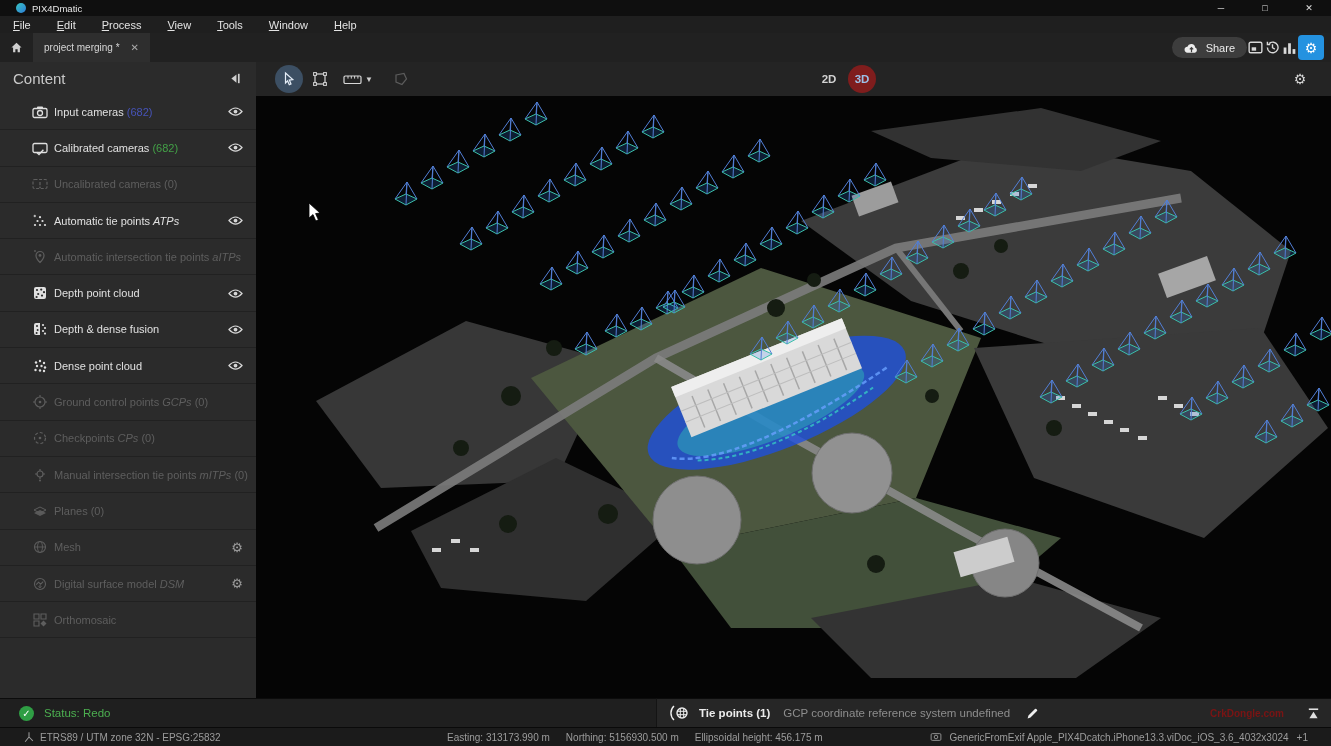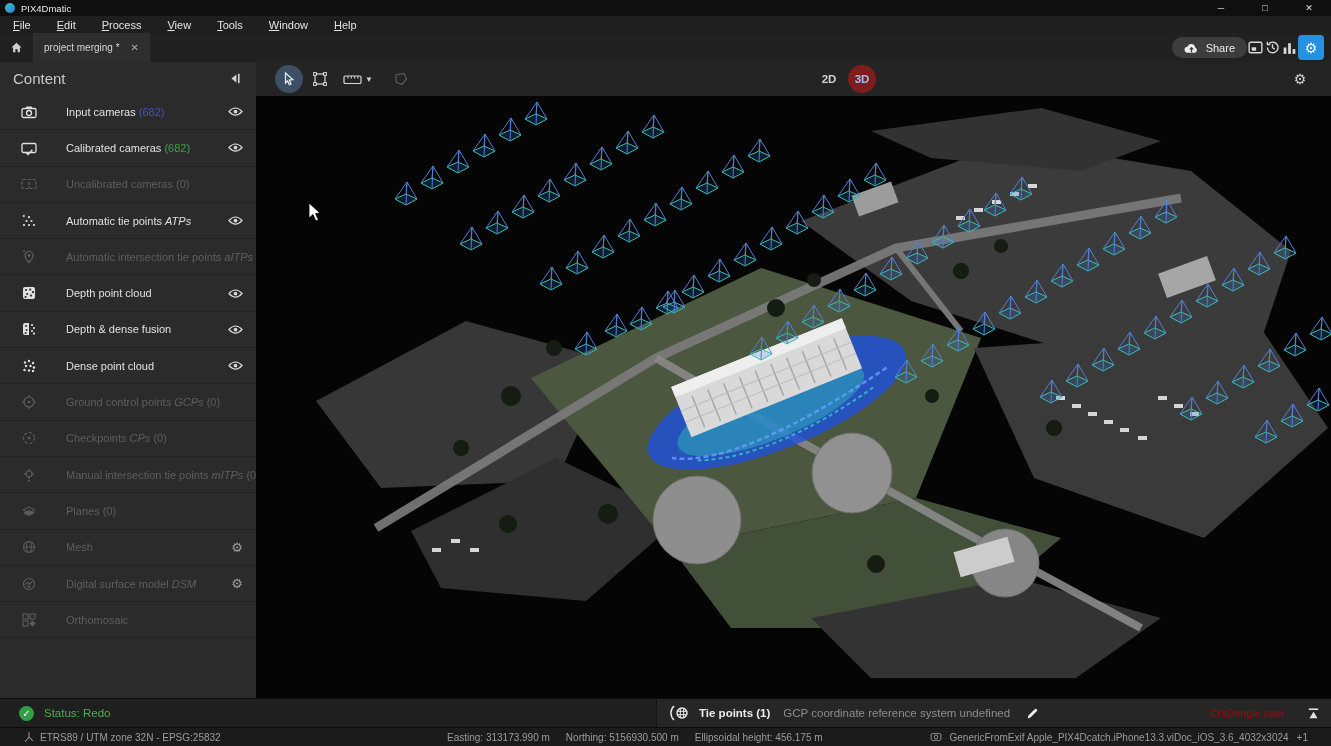--- a/index.html
+++ b/index.html
@@ -1,21 +1,21 @@
 <!DOCTYPE html>
 <html><head>
 <meta charset="utf-8">
 <style>
   html,body{margin:0;padding:0}
   body{width:1331px;height:746px;position:relative;background:#161616;overflow:hidden;
        font-family:"Liberation Sans",sans-serif;color:#ddd}
   svg{display:block}
   
   .titlebar{position:absolute;left:0;top:0;width:1331px;height:16px;background:#0f0f0f;
-            display:flex;align-items:center;padding-left:5px;box-sizing:border-box}
+            display:flex;align-items:center;padding-left:16px;box-sizing:border-box}
   .app-logo{width:10px;height:10px;border-radius:50%;background:linear-gradient(135deg,#38c6c2,#2d7bd8);margin-right:6px}
   .app-title{font-size:9.5px;color:#e8e8e8}
   .win-controls{position:absolute;right:0;top:0;height:16px;display:flex}
   .win-btn{width:44px;height:16px;display:flex;align-items:center;justify-content:center;font-size:9px;color:#e0e0e0}
   
   .menubar{position:absolute;top:16px;left:0;width:1331px;height:17px;background:#1f1f1f;
            display:flex;align-items:center;font-size:11px;color:#e3e3e3}
   .menu-item{padding:0 13px}
   .mn{text-decoration:underline}
   
@@ -27,21 +27,21 @@
   .share-pill{height:21px;border-radius:11px;background:#3d3d3d;display:flex;align-items:center;gap:7px;
               padding:0 12px;font-size:11px;color:#ececec}
   .share-pill svg{width:15px;height:12px}
   .tb-icon{width:17px;height:17px;color:#d9d9d9}
   .blue-btn{width:26px;height:25px;border-radius:4px;background:#2492e0;display:flex;align-items:center;
             justify-content:center;color:#fff;font-size:14px;line-height:1}
   
   .sidebar{position:absolute;top:62px;left:0;width:256px;height:636px;background:#2b2b2b;box-sizing:border-box}
   .sb-header{height:32px;display:flex;align-items:center;padding:0 13px;font-size:15px;color:#c9c9c9}
   .sb-collapse{margin-left:auto;width:15px;height:15px;color:#cfcfcf}
-  .side-item{height:36.3px;display:flex;align-items:center;gap:29px;padding-left:21px;box-sizing:border-box;
+  .side-item{height:36.3px;display:flex;align-items:center;gap:6px;padding-left:32px;box-sizing:border-box;
              border-bottom:1px solid #212121;font-size:11px;color:#e0e0e0;background:#2b2b2b}
   .side-item.disabled{color:#5e5e5e}
   .si-icon{width:16px;height:16px;flex:none}
   .si-icon svg{width:100%;height:100%}
   .si-label{white-space:nowrap}
   .si-label i{}
   .si-right{margin-left:auto;margin-right:13px;flex:none;width:15px;height:11px;color:#d6d6d6}
   .si-right svg{width:100%;height:100%}
   .si-right.gear{width:auto;height:auto;font-size:13px;color:#9b9b9b;line-height:1}
   

